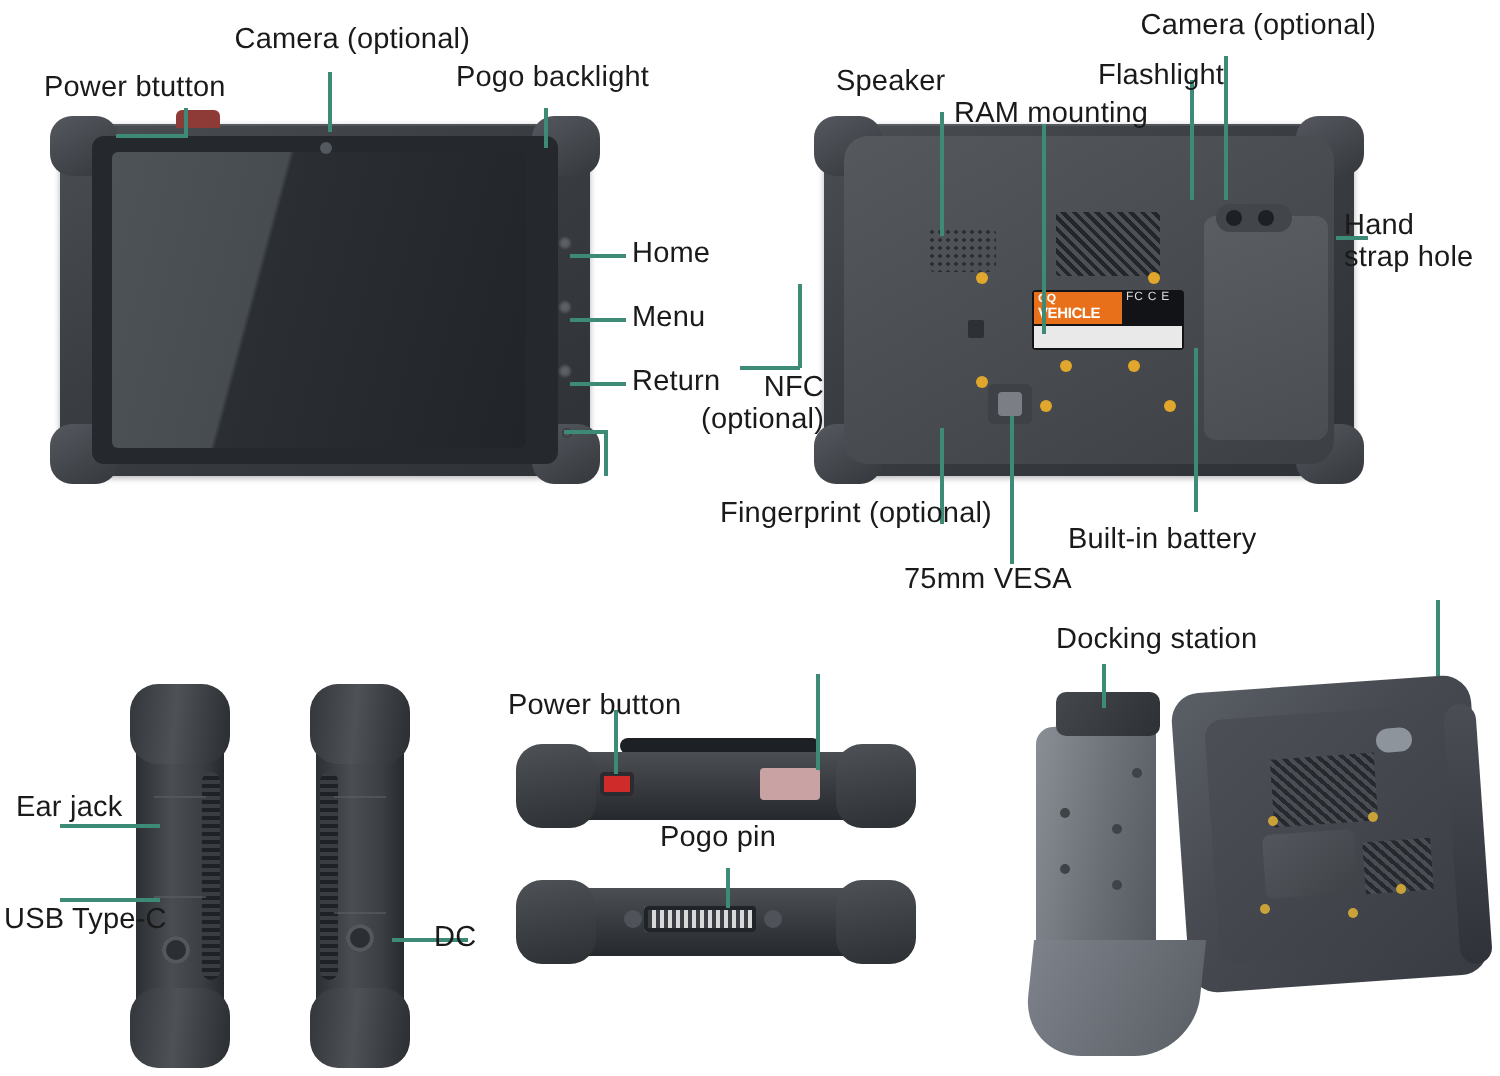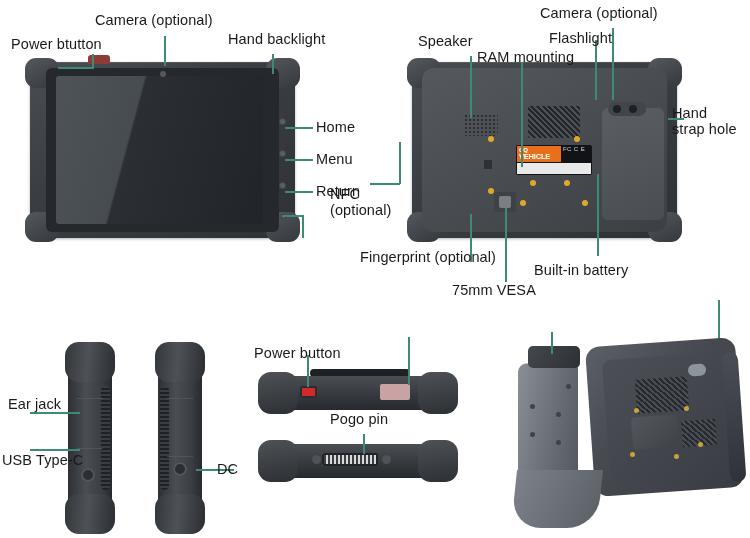--- a/index.html
+++ b/index.html
@@ -18,21 +18,21 @@
   }
   
   .cal{
     position:absolute;
     font-size:14.5px;
     line-height:1.12;
     color:#1a1a1a;
     white-space:pre;
     letter-spacing:.1px;
   }
-  .cal.c{text-align:left;}
+  .cal.c{text-align:right;}
   
   .ld{position:absolute;background:#3d8a76;}
   .ld.v{width:2px;}
   .ld.h{height:2px;}
   
   .dev{position:absolute;}
   .shell{
     position:absolute;inset:0;
     border-radius:16px;
     background:linear-gradient(150deg,#4a4d52 0%,#3a3d42 42%,#2e3136 100%);
@@ -241,23 +241,23 @@
   <div class="ld v" style="left:164px;top:36px;height:30px"></div>
   <div class="ld v" style="left:92px;top:54px;height:14px"></div>
   <div class="ld h" style="left:58px;top:67px;width:36px"></div>
   <div class="ld v" style="left:272px;top:54px;height:20px"></div>
   <div class="ld h" style="left:285px;top:127px;width:28px"></div>
   <div class="ld h" style="left:285px;top:159px;width:28px"></div>
   <div class="ld h" style="left:285px;top:191px;width:28px"></div>
   <div class="ld h" style="left:282px;top:215px;width:22px"></div>
   <div class="ld v" style="left:302px;top:215px;height:23px"></div>
 
-  <div class="cal" style="left:11px;top:36px">Power btutton</div>
+  <div class="cal" style="left:22px;top:36px">Power btutton</div>
   <div class="cal c" style="left:95px;top:12px;width:140px">Camera (optional)</div>
-  <div class="cal" style="left:228px;top:31px">Hand backlight</div>
+  <div class="cal" style="left:228px;top:31px">Pogo backlight</div>
   <div class="cal" style="left:316px;top:119px">Home</div>
   <div class="cal" style="left:316px;top:151px">Menu</div>
   <div class="cal" style="left:316px;top:183px">Return</div>
 
   <div class="dev" id="back">
     <div class="shell"></div>
     <div class="bump tl"></div>
     <div class="bump tr"></div>
     <div class="bump bl"></div>
     <div class="bump br"></div>
@@ -383,14 +383,15 @@
     <div class="plate"></div>
     <div class="clip"></div>
     <div class="leg"></div>
     <div class="screw" style="left:30px;top:64px"></div>
     <div class="screw" style="left:30px;top:92px"></div>
     <div class="screw" style="left:56px;top:72px"></div>
     <div class="screw" style="left:56px;top:100px"></div>
     <div class="screw" style="left:66px;top:44px"></div>
   </div>
   <div class="ld v" style="left:551px;top:332px;height:22px"></div>
+  <div class="cal" style="left:528px;top:312px">Docking station</div>
 
 </div>
 
 </body></html>

